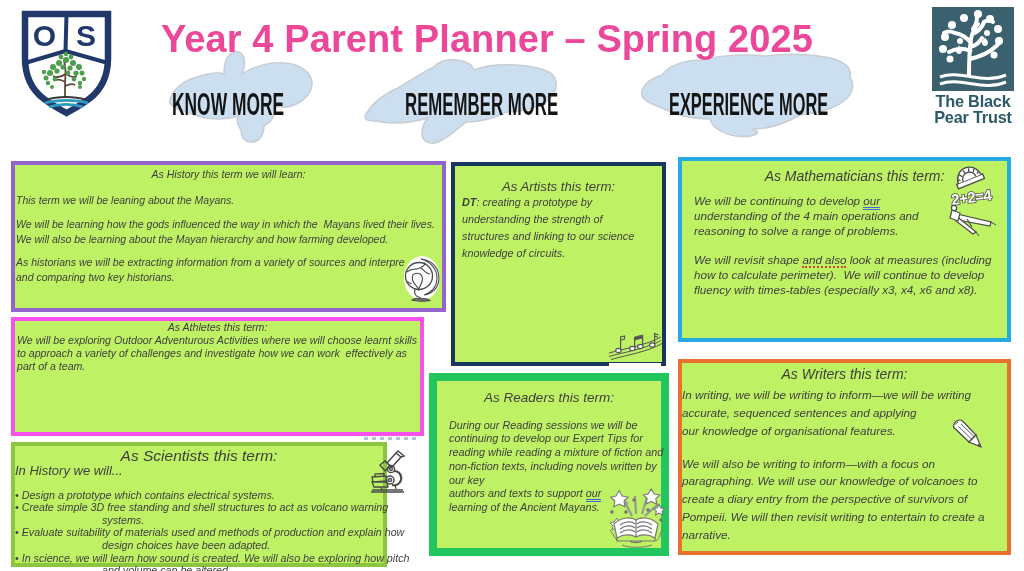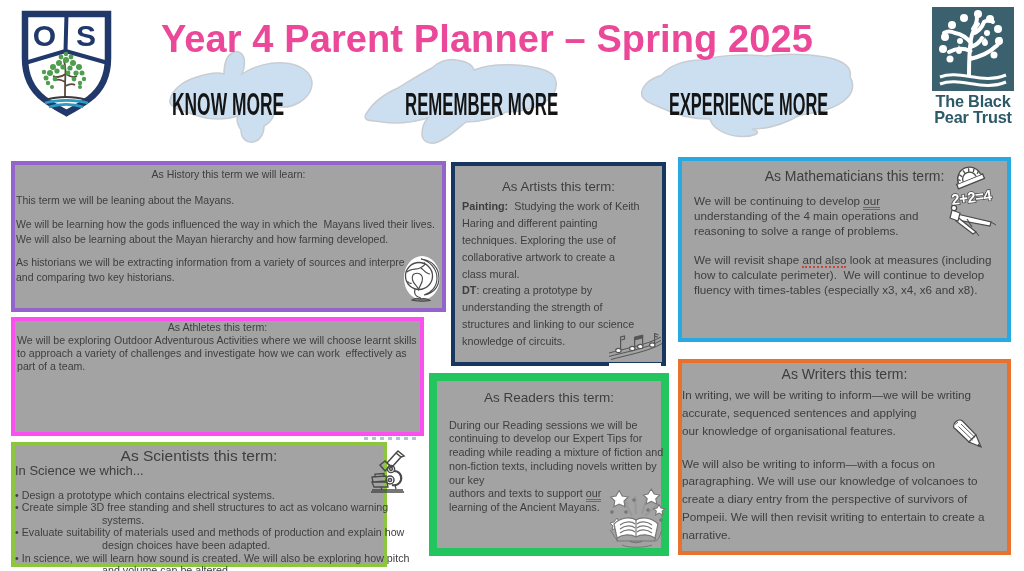--- a/index.html
+++ b/index.html
@@ -1,18 +1,18 @@
 <!DOCTYPE html>
 <html><head>
 <meta charset="utf-8">
 <style>
   html,body{margin:0;padding:0;background:#fff;}
   #page{position:relative;width:1024px;height:571px;background:#fff;overflow:hidden;
         font-family:"Liberation Sans",sans-serif;color:#3e3e3e;}
-  .box{position:absolute;background:#a3a3a3;box-sizing:border-box;}
+  .box{position:absolute;background:#bef264;box-sizing:border-box;font-style:italic;}
   .bt{text-align:center;}
   .lbl{position:absolute;font-weight:bold;color:#141414;white-space:nowrap;transform-origin:left top;}
   .u2{border-bottom:3px double #4466dd;}
   .ud{border-bottom:2px dotted #cc4433;}
 </style>
 </head>
 <body>
 <div id="page">
 
 <svg style="position:absolute;left:0;top:0;" width="1024" height="160" viewBox="0 0 1024 160">
@@ -127,21 +127,21 @@
   <div class="bt" style="margin-top:0px;">As Athletes this term:</div>
   <div style="padding-left:2px;white-space:nowrap;">
     <div style="margin-top:0px;">We will be exploring Outdoor Adventurous Activities where we will choose learnt skills<br>to approach a variety of challenges and investigate how we can work&nbsp; effectively as<br>part of a team.</div>
   </div>
 </div>
 
 <div class="box" style="left:11px;top:441.5px;width:376px;height:125px;border:4px solid #8cc63f;font-size:10.7px;line-height:12.6px;">
 
   <div class="bt" style="margin-top:4px;font-size:15.5px;color:#3e3e3e;">As Scientists this term:</div>
 
-  <div style="font-size:13px;margin:3px 0 0 0;">In Science we which...</div>
+  <div style="font-size:13px;margin:3px 0 0 0;">In History we will...</div>
 
   <div style="padding-left:0px;white-space:nowrap;margin-top:11px;">
     <div>•&nbsp;Design a prototype which contains electrical systems.</div>
     <div>•&nbsp;Create simple 3D free standing and shell structures to act as volcano warning<br><span style="margin-left:87px;">systems.</span></div>
     <div>•&nbsp;Evaluate suitability of materials used and methods of production and explain how<br><span style="margin-left:87px;">design choices have been adapted.</span></div>
     <div>•&nbsp;In science, we will learn how sound is created. We will also be exploring how pitch<br><span style="margin-left:87px;">and volume can be altered.</span></div>
   </div>
 </div>
 
 <div style="position:absolute;left:364px;top:437px;width:54px;height:3px;background:repeating-linear-gradient(90deg,#aac4de 0 4px,#fff 4px 8px);"></div>
@@ -158,21 +158,20 @@
     <path d="M6 28 L6 25 L15 24.5 L15 27.5" stroke-width="1.3"></path>
     <path d="M12 38 L13 41 M26 36 L27 40" stroke-width="1.3"></path>
     <path d="M3 41 L34 41 M2 43 L35 43" stroke-width="1.6"></path>
   </g>
 </svg>
 
 <div class="box" style="left:451px;top:162px;width:215px;height:204px;border:4px solid #17375e;font-size:10.8px;line-height:17px;">
 
   <div class="bt" style="margin-top:12px;font-size:13.2px;">As Artists this term:</div>
   <div style="padding-left:7px;white-space:nowrap;">
-    <div style="margin-top:3px;"><b>Painting:</b>&nbsp; Studying the work of Keith<br>Haring and different painting<br>techniques. Exploring the use of<br>collaborative artwork to create a<br>class mural.</div>
     <div style="margin-top:-1px;"><b>DT</b>: creating a prototype by<br>understanding the strength of<br>structures and linking to our science<br>knowledge of circuits.</div>
   </div>
 </div>
 
 <div style="position:absolute;left:609px;top:363px;width:52px;height:5px;background:#fff;"></div>
 
 <svg style="position:absolute;left:607px;top:333px;" width="56" height="27" viewBox="0 0 56 27">
   <g stroke="#555" fill="none" stroke-width="1">
     <path d="M2 20 C16 16 40 12 54 4 M2 23.5 C16 19.5 40 15.5 54 7.5 M4 26.5 C18 22.5 42 18.5 55 10.5"></path>
     <path d="M13.6 16.5 L13.6 4 L17.5 3 L17.5 6 L14.5 7" stroke-width="1.2"></path>

